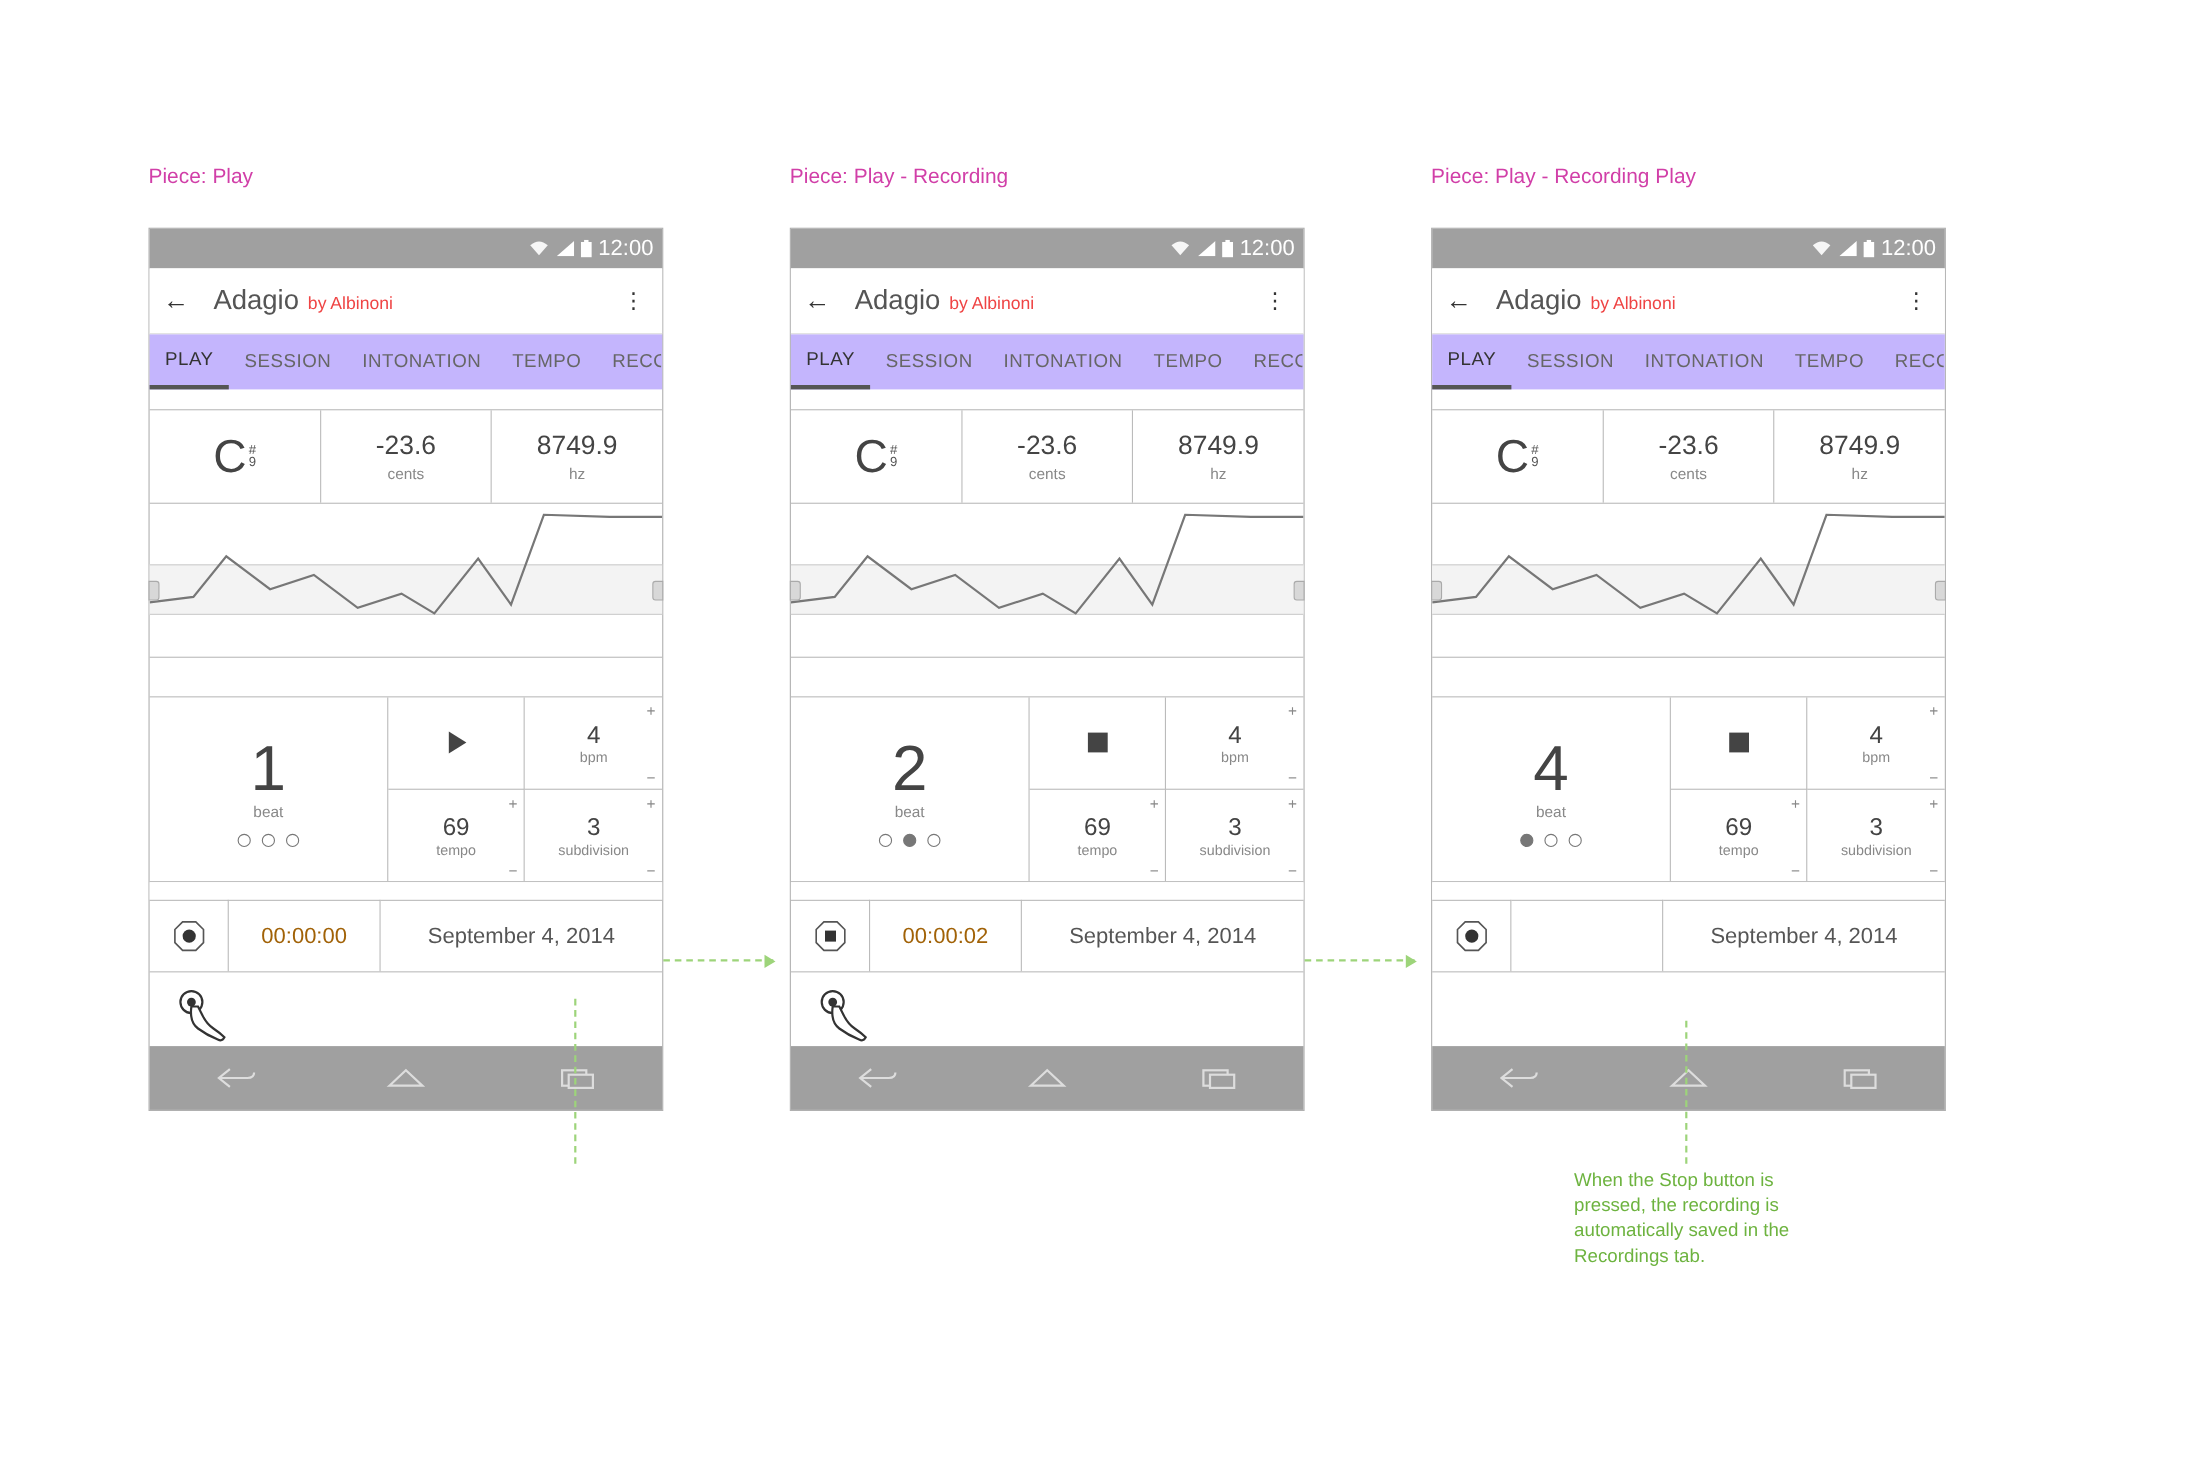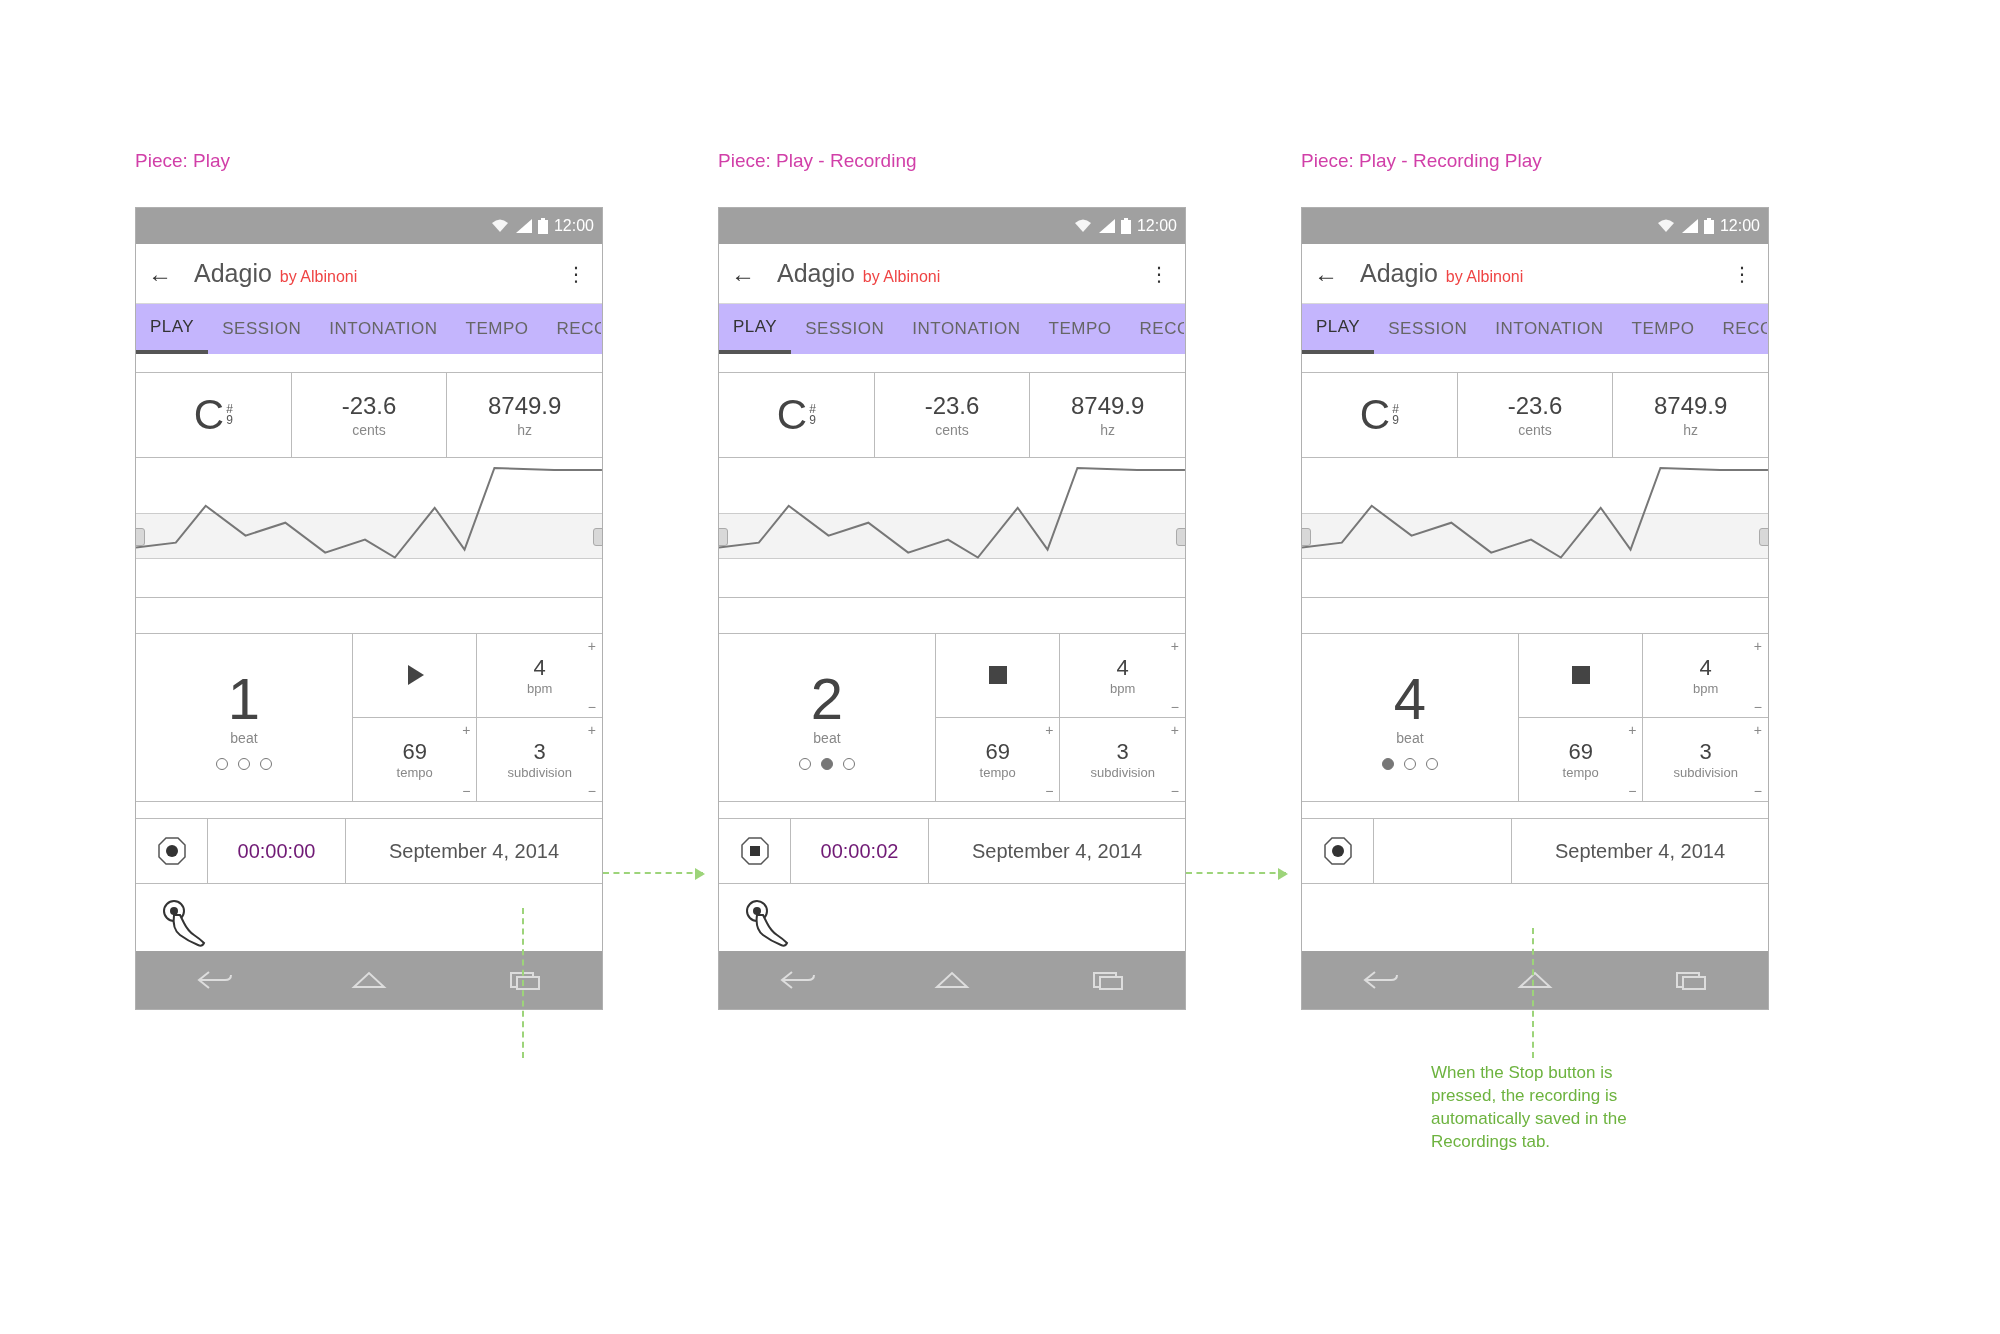--- a/index.html
+++ b/index.html
@@ -36,21 +36,21 @@
   }
   .statusbar {
     height: 30px;
     background: #a0a0a0;
     display: flex;
     justify-content: flex-end;
     align-items: center;
     gap: 6px;
     padding: 18px 8px;
     color: #fff;
-    font-size: 16px;
+    font-size: 20px;
   }
   .statusbar svg { display: block; }
   .appbar {
     height: 60px;
     background: #fff;
     display: flex;
     align-items: center;
     padding: 0 12px;
     border-bottom: 1px solid #d8d8d8;
   }
@@ -159,21 +159,21 @@
   .recbtn {
     width: 72px;
     border-right: 1px solid #bbb;
     display: flex; align-items: center; justify-content: center;
     position: relative;
   }
   .rectime {
     width: 138px;
     border-right: 1px solid #bbb;
     display: flex; align-items: center; justify-content: center;
-    font-size: 20px; color: #701a75;
+    font-size: 20px; color: #a16207;
   }
   .recname {
     flex: 1;
     display: flex; align-items: center; justify-content: center;
     font-size: 20px; color: #555;
   }
   .navbar {
     height: 58px;
     background: #a0a0a0;
     display: flex;

